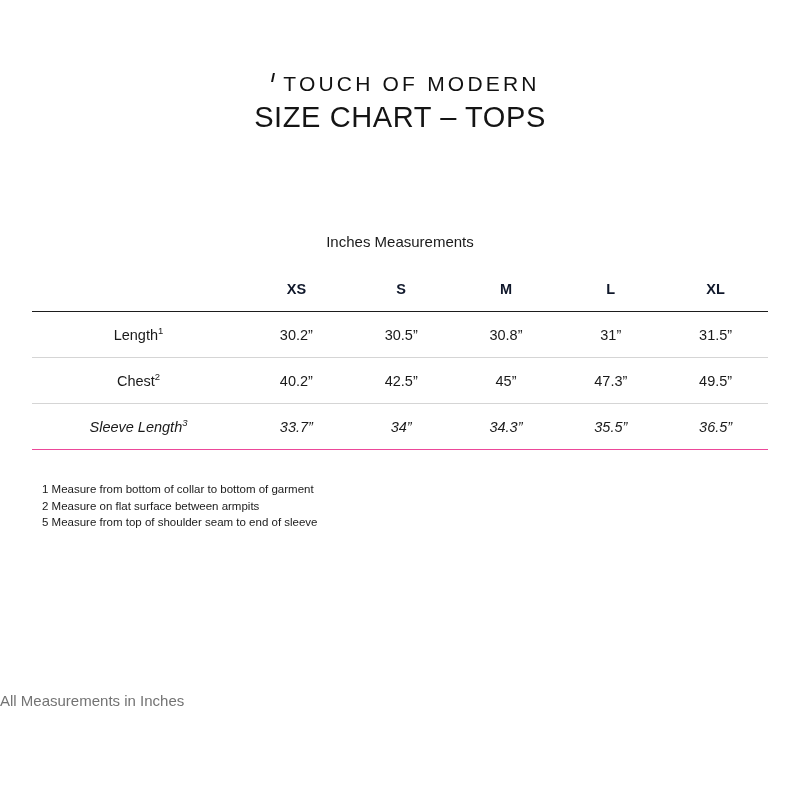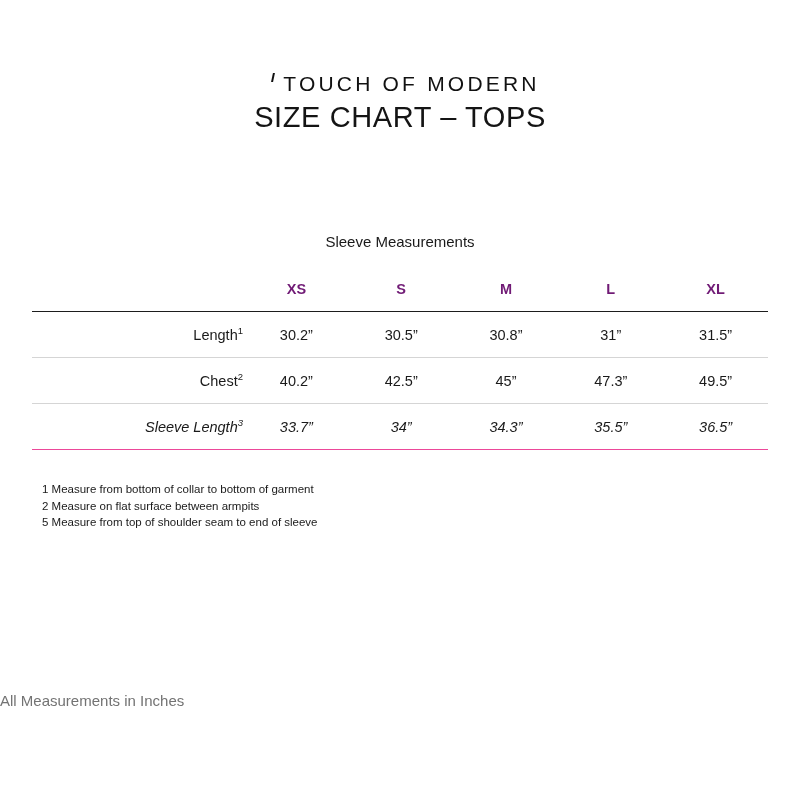--- a/index.html
+++ b/index.html
@@ -77,42 +77,42 @@
     width: 100%;
     border-collapse: collapse;
     table-layout: fixed;
   }
   table.size-chart col.label-col { width: 212px; }
   table.size-chart col.size-col  { width: 104.8px; }
   table.size-chart thead th {
     padding: 6px 0 14px 0;
     font-size: 14.5px;
     font-weight: 700;
-    color: #701a75;
+    color: #0f172a;
     text-align: center;
     border-bottom: 1px solid #1d1d1d;
     margin-top: 16px;
   }
   table.size-chart thead th.label-head {
     border-bottom: 1px solid #1d1d1d;
   }
   table.size-chart tbody td {
     height: 43px;
     font-size: 14.5px;
     color: #1a1a1a;
     text-align: center;
     border-bottom: 1px solid #d5d5d5;
     vertical-align: middle;
   }
   table.size-chart tbody tr:last-child td {
     border-bottom: 1px solid #ec4899;
     font-style: italic;
   }
   table.size-chart tbody td.row-label {
-    text-align: right;
+    text-align: center;
     padding-left: 2px;
   }
   sup {
     font-size: 9.5px;
     vertical-align: super;
     line-height: 0;
   }
   .notes {
     position: absolute;
     top: 481px;
@@ -135,21 +135,21 @@
 <body>
 
 <div class="page">
 
   <div class="brand">
     <span class="mark">TOUCH OF MODERN</span>
   </div>
 
   <div class="title">SIZE CHART – TOPS</div>
 
-  <div class="subtitle">Sleeve Measurements</div>
+  <div class="subtitle">Inches Measurements</div>
 
   <div class="table-wrap">
     <table class="size-chart">
       <colgroup>
         <col class="label-col">
         <col class="size-col">
         <col class="size-col">
         <col class="size-col">
         <col class="size-col">
         <col class="size-col">

